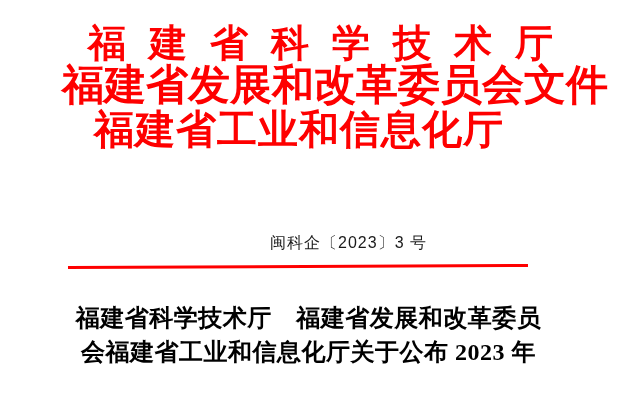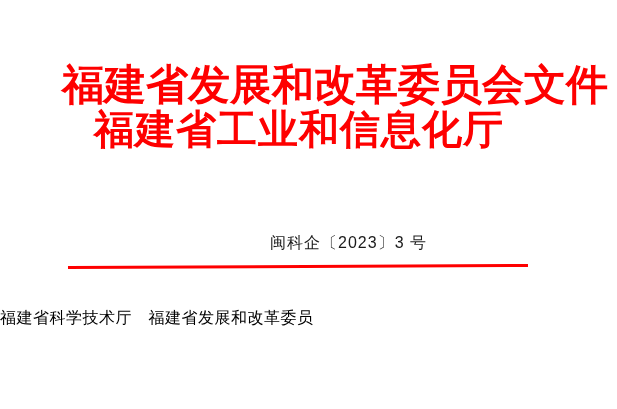--- a/index.html
+++ b/index.html
@@ -63,39 +63,42 @@
     top:266px;left:68px;
     width:460px;height:3px;
     background:var(--accent);
     transform:rotate(-0.25deg);
     transform-origin:left center;
   }
   .doc-title{
     position:absolute;
     top:301px;left:0;
     width:100%;
+    text-align:center;
     color:var(--ink);
     font-family:"Liberation Serif",serif;
-    font-weight:normal;
-    font-size:16px;
+    font-weight:bold;
+    font-size:24px;
     line-height:34px;
     letter-spacing:0.5px;
   }
 </style>
 </head>
 <body>
 
 <div class="page">
 
+  <div class="agency agency-1">福建省科学技术厅</div>
 
   <div class="agency agency-2">福建省发展和改革委员会文件</div>
 
   <div class="agency agency-3">福建省工业和信息化厅</div>
 
   <div class="doc-number">闽科企〔2023〕3 号</div>
 
   <div class="red-rule"></div>
 
   <div class="doc-title">
     <div class="title-line">福建省科学技术厅　福建省发展和改革委员</div>
+    <div class="title-line">会福建省工业和信息化厅关于公布 2023 年</div>
   </div>
 
 </div>
 
 </body></html>

